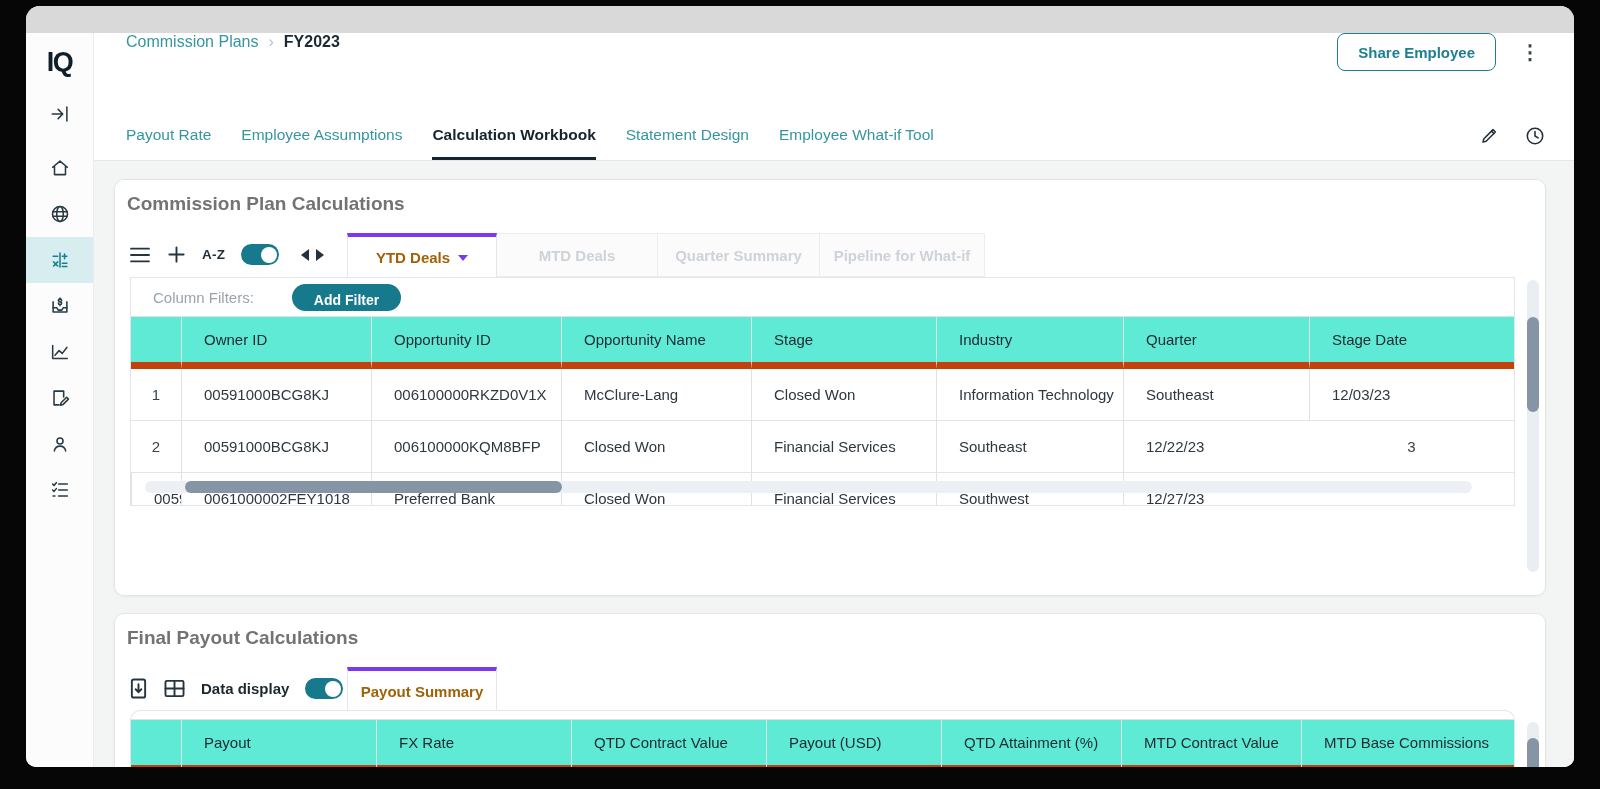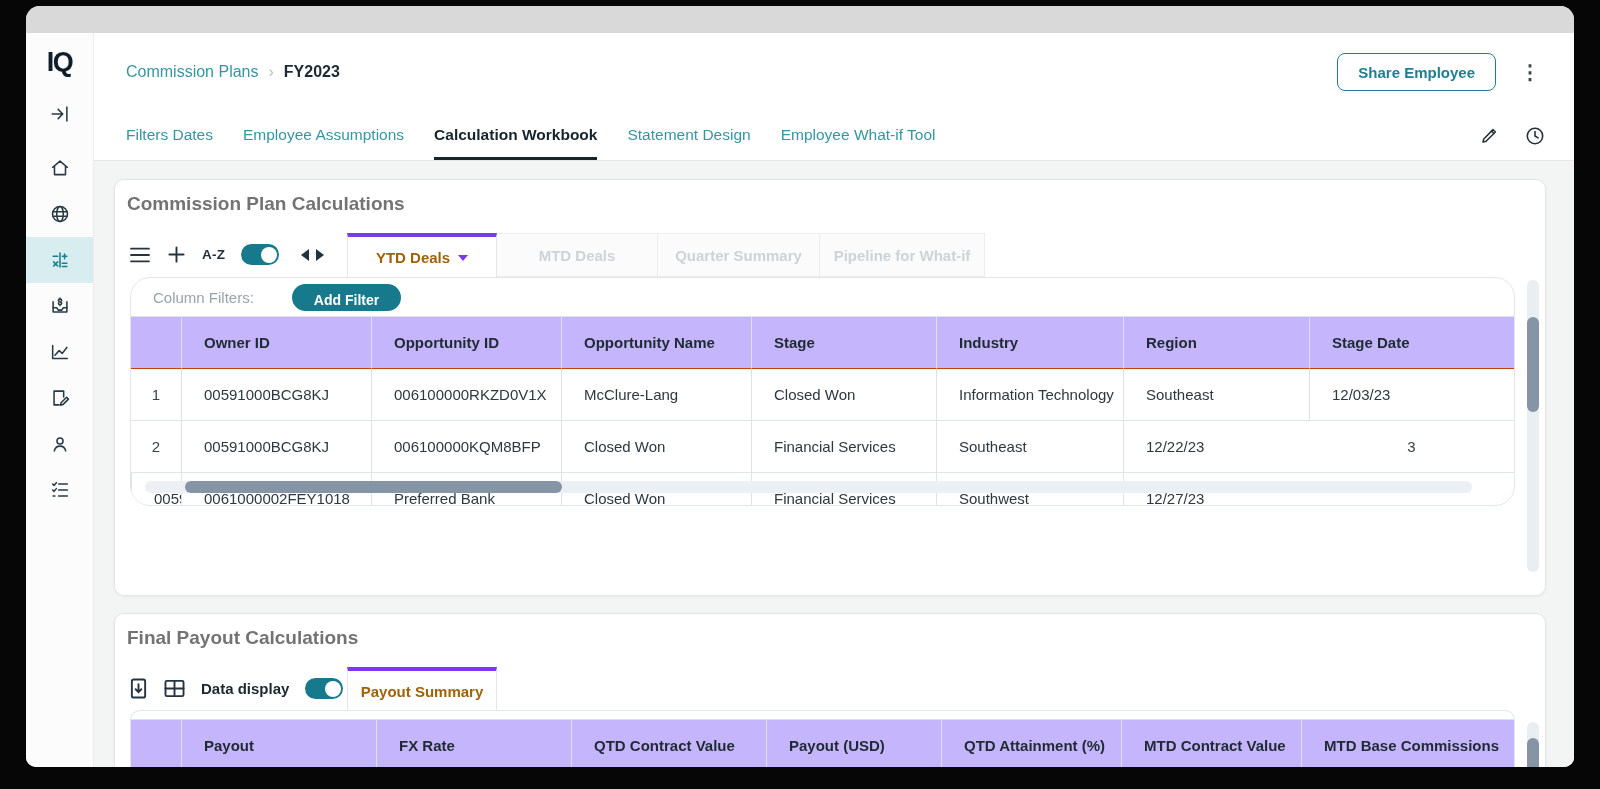--- a/index.html
+++ b/index.html
@@ -16,21 +16,21 @@
     font-weight:800; font-size:27px; letter-spacing:-1.5px; color:#0f1e28; }
   .snav { display:flex; flex-direction:column; align-items:stretch; }
   .sitem { height:46px; display:flex; align-items:center; justify-content:center; cursor:pointer; }
   .sitem.gap { margin-bottom:8px; }
   .sitem svg { stroke:#2a3a44; fill:none; stroke-width:1.7; stroke-linecap:round; stroke-linejoin:round; }
   .sitem.active { background:#d8edf0; }
   .sitem.active svg { stroke:#177f90; }
 
   
   .main { flex:1; position:relative; background:#fff; }
-  .page-header { height:78px; display:flex; align-items:center; padding:0 28px 0 32px; }
+  .page-header { height:78px; display:flex; align-items:flex-start; padding:0 28px 0 32px; }
   .crumb-link { color:#3596a2; font-size:16px; cursor:pointer; }
   .crumb-sep { color:#b9c1c6; margin:0 10px; font-size:16px; }
   .crumb-cur { color:#1b2a33; font-size:16px; font-weight:700; }
   .header-right { margin-left:auto; display:flex; align-items:center; gap:18px; }
   .share-btn { border:1.5px solid #1e7f93; color:#1e7f93; background:#fff; border-radius:8px;
     height:38px; padding:0 20px; font-size:15px; font-weight:600; cursor:pointer;
     font-family:"Liberation Sans", sans-serif; }
   .kebab { color:#39454d; font-size:20px; font-weight:700; cursor:pointer; line-height:1;
     padding:4px 6px; letter-spacing:0; }
 
@@ -70,33 +70,33 @@
     font-size:15px; font-weight:700; cursor:pointer; background:#fbfbfc;
     border:1px solid #ededf0; border-left-width:0; color:#cdd3d8; }
   .stab:first-child { border-left-width:1px; }
   .stab.active { background:#fff; border-top:4px solid #7c3aed; border-left-width:1px;
     border-color:#e6e6ea; border-top-color:#7c3aed; border-bottom:none; color:#a16207; }
   .caret { width:0; height:0; border-left:5px solid transparent; border-right:5px solid transparent;
     border-top:6px solid #7c3aed; margin-top:2px; }
 
   
   .sheet-box { position:absolute; left:15px; top:97px; width:1385px; height:229px;
-    border:1px solid #e2e6ea; border-radius:20px; overflow:hidden; background:#fff; }
+    border:1px solid #e2e6ea; border-radius:0; overflow:hidden; background:#fff; }
   .filter-row { height:38px; display:flex; align-items:center; padding-left:22px; }
   .filter-label { font-size:15px; color:#99a3aa; }
   .add-filter { margin-left:38px; background:#16798c; color:#fff; border:none; border-radius:14px;
     height:27px; padding:8px 22px; font-size:14px; font-weight:700; cursor:pointer;
     font-family:"Liberation Sans", sans-serif; }
   .grid { display:grid; border-top:1px solid #dde2e6; }
   .g1 { grid-template-columns:50px 190px 190px 190px 185px 187px 186px 205px; }
   .g2 { grid-template-columns:50px 195px 195px 195px 175px 180px 180px 213px; }
   .c { height:52px; display:flex; align-items:center; padding-left:22px; font-size:15px;
     color:#2e3840; border-left:1px solid #dde2e6; border-bottom:1px solid #e1e5e9; background:#fff; }
   .c:first-child,.c.nb { border-left:none; }
-  .hc { background:#c4b5fd; font-weight:700; color:#1f2a32; border-bottom:1px solid #c2410c; }
+  .hc { background:#5eead4; font-weight:400; color:#1f2a32; border-bottom:7px solid #c2410c; }
   .num { justify-content:center; padding-left:0; color:#39444c; }
 
   
   .hscroll { position:absolute; left:14px; bottom:12px; width:1327px; height:12px;
     background:#ecf0f4; border-radius:6px; }
   .hthumb { position:absolute; left:40px; top:0; width:377px; height:12px;
     background:#8595a5; border-radius:6px; cursor:pointer; }
   .vscroll { position:absolute; width:12px; background:#e9eef3; border-radius:6px; }
   .vs1 { left:1412px; top:100px; height:292px; }
   .vs2 { left:1412px; top:108px; height:200px; }
@@ -179,21 +179,21 @@
         <span class="crumb-link">Commission Plans</span>
         <span class="crumb-sep">›</span>
         <span class="crumb-cur">FY2023</span>
         <div class="header-right">
           <button class="share-btn">Share Employee</button>
           <span class="kebab">⋮</span>
         </div>
       </div>
 
       <div class="tabbar">
-        <div class="ntab">Filters Dates</div>
+        <div class="ntab">Payout Rate</div>
         <div class="ntab">Employee Assumptions</div>
         <div class="ntab active">Calculation Workbook</div>
         <div class="ntab">Statement Design</div>
         <div class="ntab">Employee What-if Tool</div>
         <div class="tabbar-icons">
           <svg width="21" height="21" viewBox="0 0 24 24">
               <path d="M4.5 19.5l.9-3.6L16 5.3l2.7 2.7L8.1 18.6l-3.6.9z"></path>
               <path d="M14.3 7l2.7 2.7"></path>
             </svg>
           <svg width="22" height="22" viewBox="0 0 24 24">
@@ -243,21 +243,21 @@
               <button class="add-filter">Add Filter</button>
             </div>
 
             <div class="grid g1">
               <div class="c hc nb"></div>
               <div class="c hc">Owner ID</div>
               <div class="c hc">Opportunity ID</div>
               <div class="c hc">Opportunity Name</div>
               <div class="c hc">Stage</div>
               <div class="c hc">Industry</div>
-              <div class="c hc">Region</div>
+              <div class="c hc">Quarter</div>
               <div class="c hc">Stage Date</div>
 
               <div class="c num nb">1</div>
               <div class="c">00591000BCG8KJ</div>
               <div class="c">006100000RKZD0V1X</div>
               <div class="c">McClure-Lang</div>
               <div class="c">Closed Won</div>
               <div class="c">Information Technology</div>
               <div class="c">Southeast</div>
               <div class="c">12/03/23</div>

